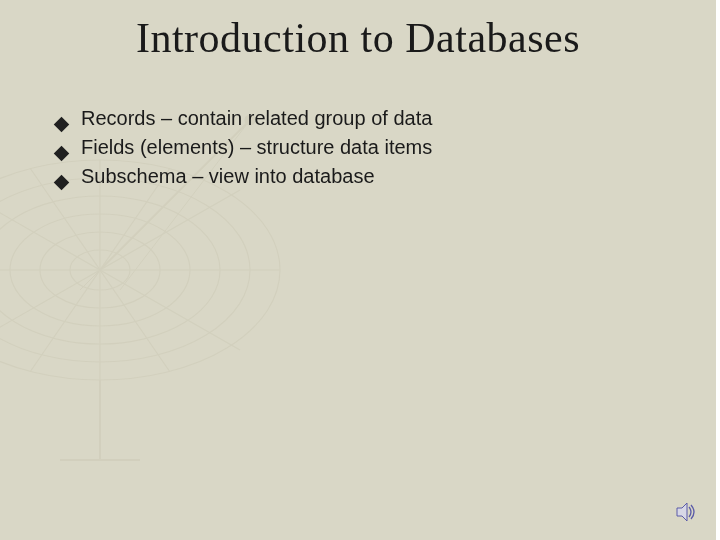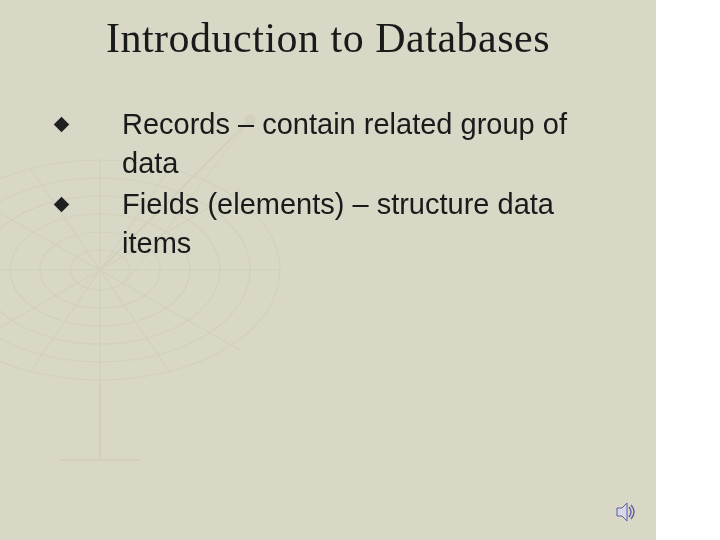--- a/index.html
+++ b/index.html
@@ -4,21 +4,21 @@
 <style>
   html, body {
     margin: 0;
     padding: 0;
     width: 720px;
     height: 540px;
     overflow: hidden;
     font-family: Verdana, Geneva, sans-serif;
   }
   .slide {
-    width: 656px;
+    width: 716px;
     height: 540px;
     background: #d9d7c6;
     position: relative;
     box-sizing: border-box;
   }
   
   .dish {
     position: absolute;
     left: -80px;
     top: 60px;
@@ -56,25 +56,24 @@
   .diamond {
     width: 11px;
     height: 11px;
     background: #202020;
     transform: rotate(45deg);
     margin-top: 14px;
     margin-right: 14px;
     flex: 0 0 11px;
   }
   .bullet-text {
-    font-size: 29px;
+    font-size: 20px;
     line-height: 1.35;
     color: #1a1a1a;
     flex: 1;
-    margin-left: 41px;
   }
   .sound-icon {
     position: absolute;
     right: 18px;
     bottom: 14px;
   }
 </style>
 </head>
 <body>
 
@@ -111,20 +110,24 @@
 
   <div class="content">
     <div class="bullet-row">
       <div class="diamond"></div>
       <div class="bullet-text">Records – contain related group of data</div>
     </div>
     <div class="bullet-row">
       <div class="diamond"></div>
       <div class="bullet-text">Fields (elements) – structure data items</div>
     </div>
+    <div class="bullet-row">
+      <div class="diamond"></div>
+      <div class="bullet-text">Subschema – view into database</div>
+    </div>
   </div>
 
   <div class="sound-icon">
     <svg width="22" height="20" viewBox="0 0 22 20">
       <polygon points="1,6 6,6 11,1 11,19 6,14 1,14" fill="#d8d8e6" stroke="#5b5ba8" stroke-width="1"></polygon>
       <path d="M13 5 Q17 10 13 15" fill="none" stroke="#5b5ba8" stroke-width="1.3"></path>
       <path d="M15 3 Q21 10 15 17" fill="none" stroke="#5b5ba8" stroke-width="1.3"></path>
     </svg>
   </div>
 

